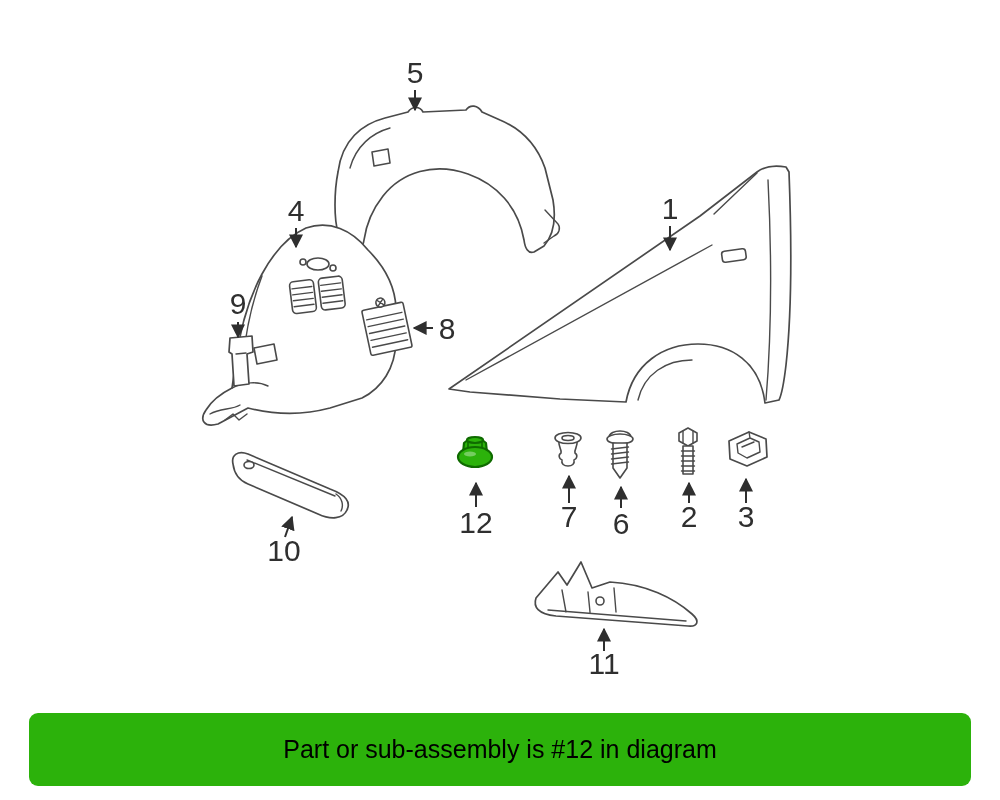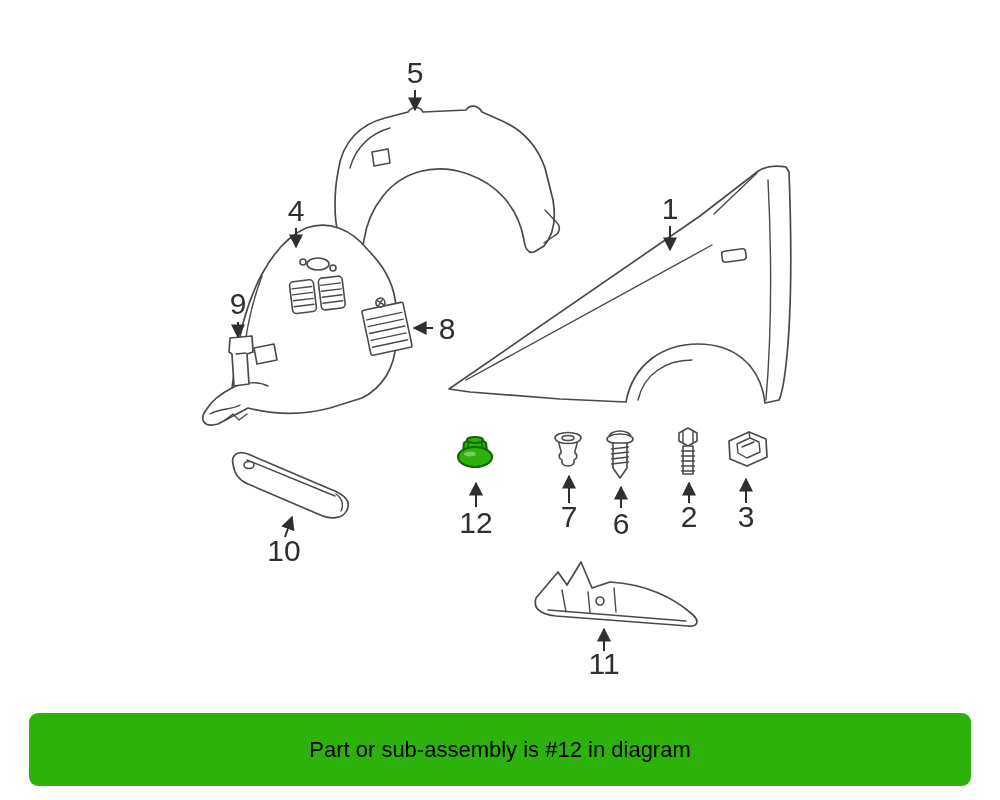--- a/index.html
+++ b/index.html
@@ -23,21 +23,21 @@
   .arrow{stroke:var(--label-color);stroke-width:2;fill:none}
   .callout{font-size:30px;fill:var(--label-color);font-family:"Liberation Sans",sans-serif;text-anchor:middle}
   .green-fill{fill:var(--highlight-green);stroke:var(--highlight-green-dark);stroke-width:2.2;stroke-linejoin:round}
   .green-detail{fill:none;stroke:var(--highlight-green-dark);stroke-width:1.6;stroke-linecap:round}
   .banner{
     position:absolute;left:29px;top:713px;width:942px;height:73px;
     background:var(--highlight-green);
     border-radius:9px;
     display:flex;flex-direction:column;justify-content:center;align-items:center;
   }
-  .banner .line{font-size:22px;line-height:33px;color:var(--banner-text);text-align:center}
+  .banner .line{font-size:25px;line-height:33px;color:var(--banner-text);text-align:center}
 </style>
 </head>
 <body>
 
 <div class="stage">
   <svg width="1000" height="800" viewBox="0 0 1000 800">
     <defs>
       <marker id="arrowhead" viewBox="0 0 10 10" refX="9" refY="5" markerWidth="7" markerHeight="7" orient="auto-start-reverse">
         <path d="M0,0 L10,5 L0,10 Z" style="fill:var(--label-color)"></path>
       </marker>

